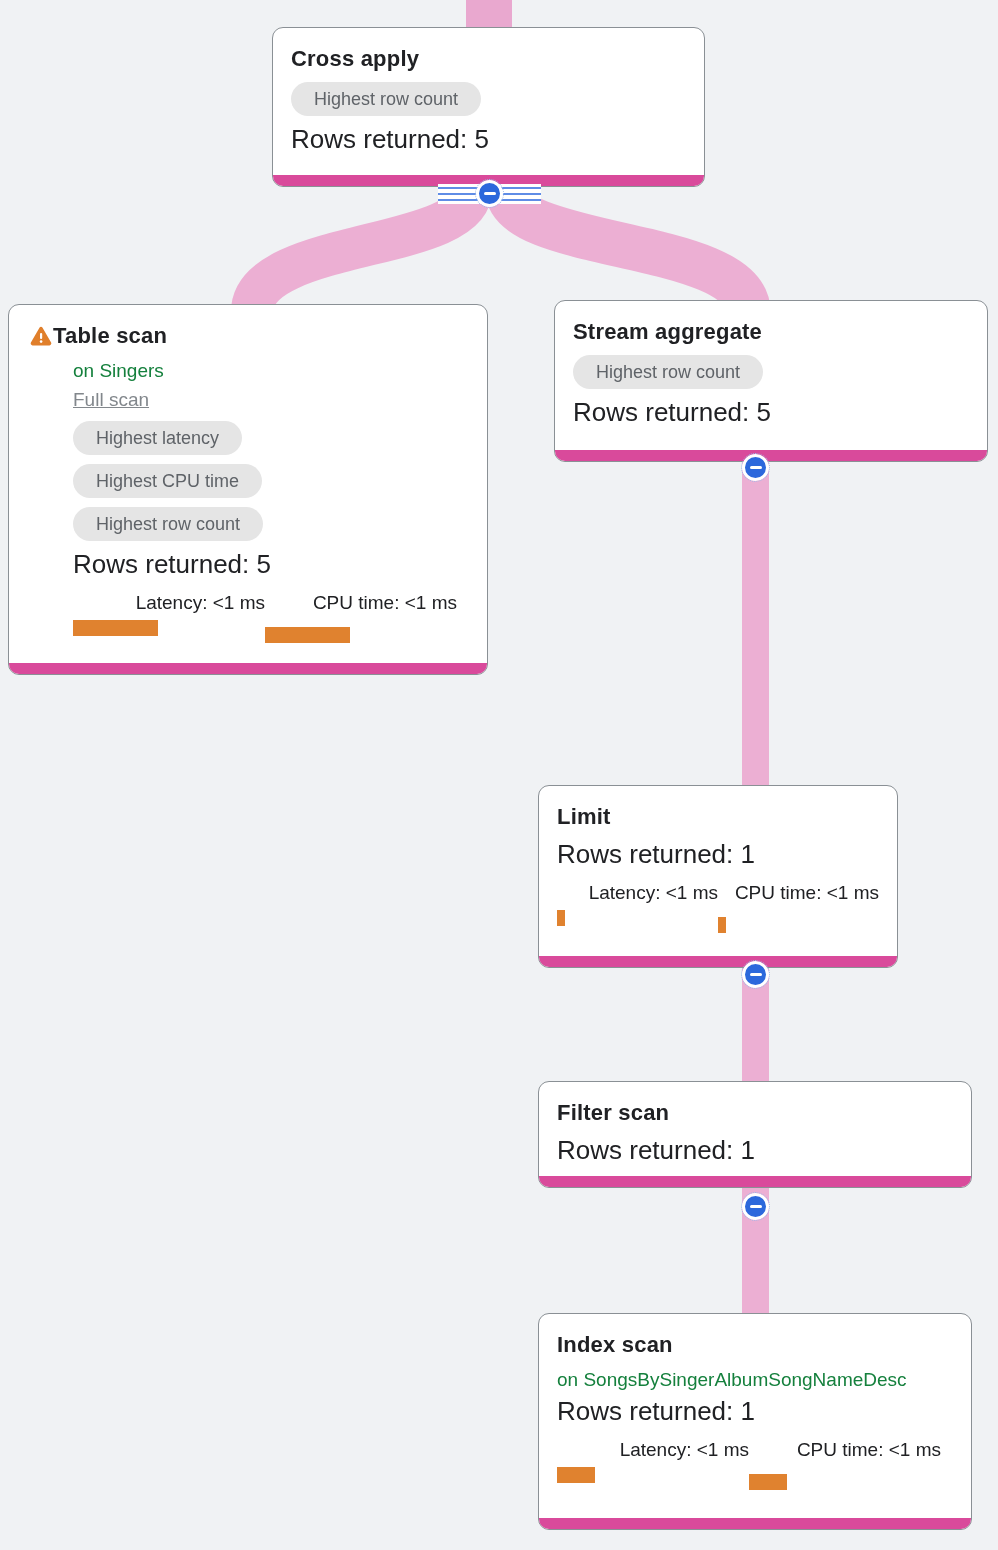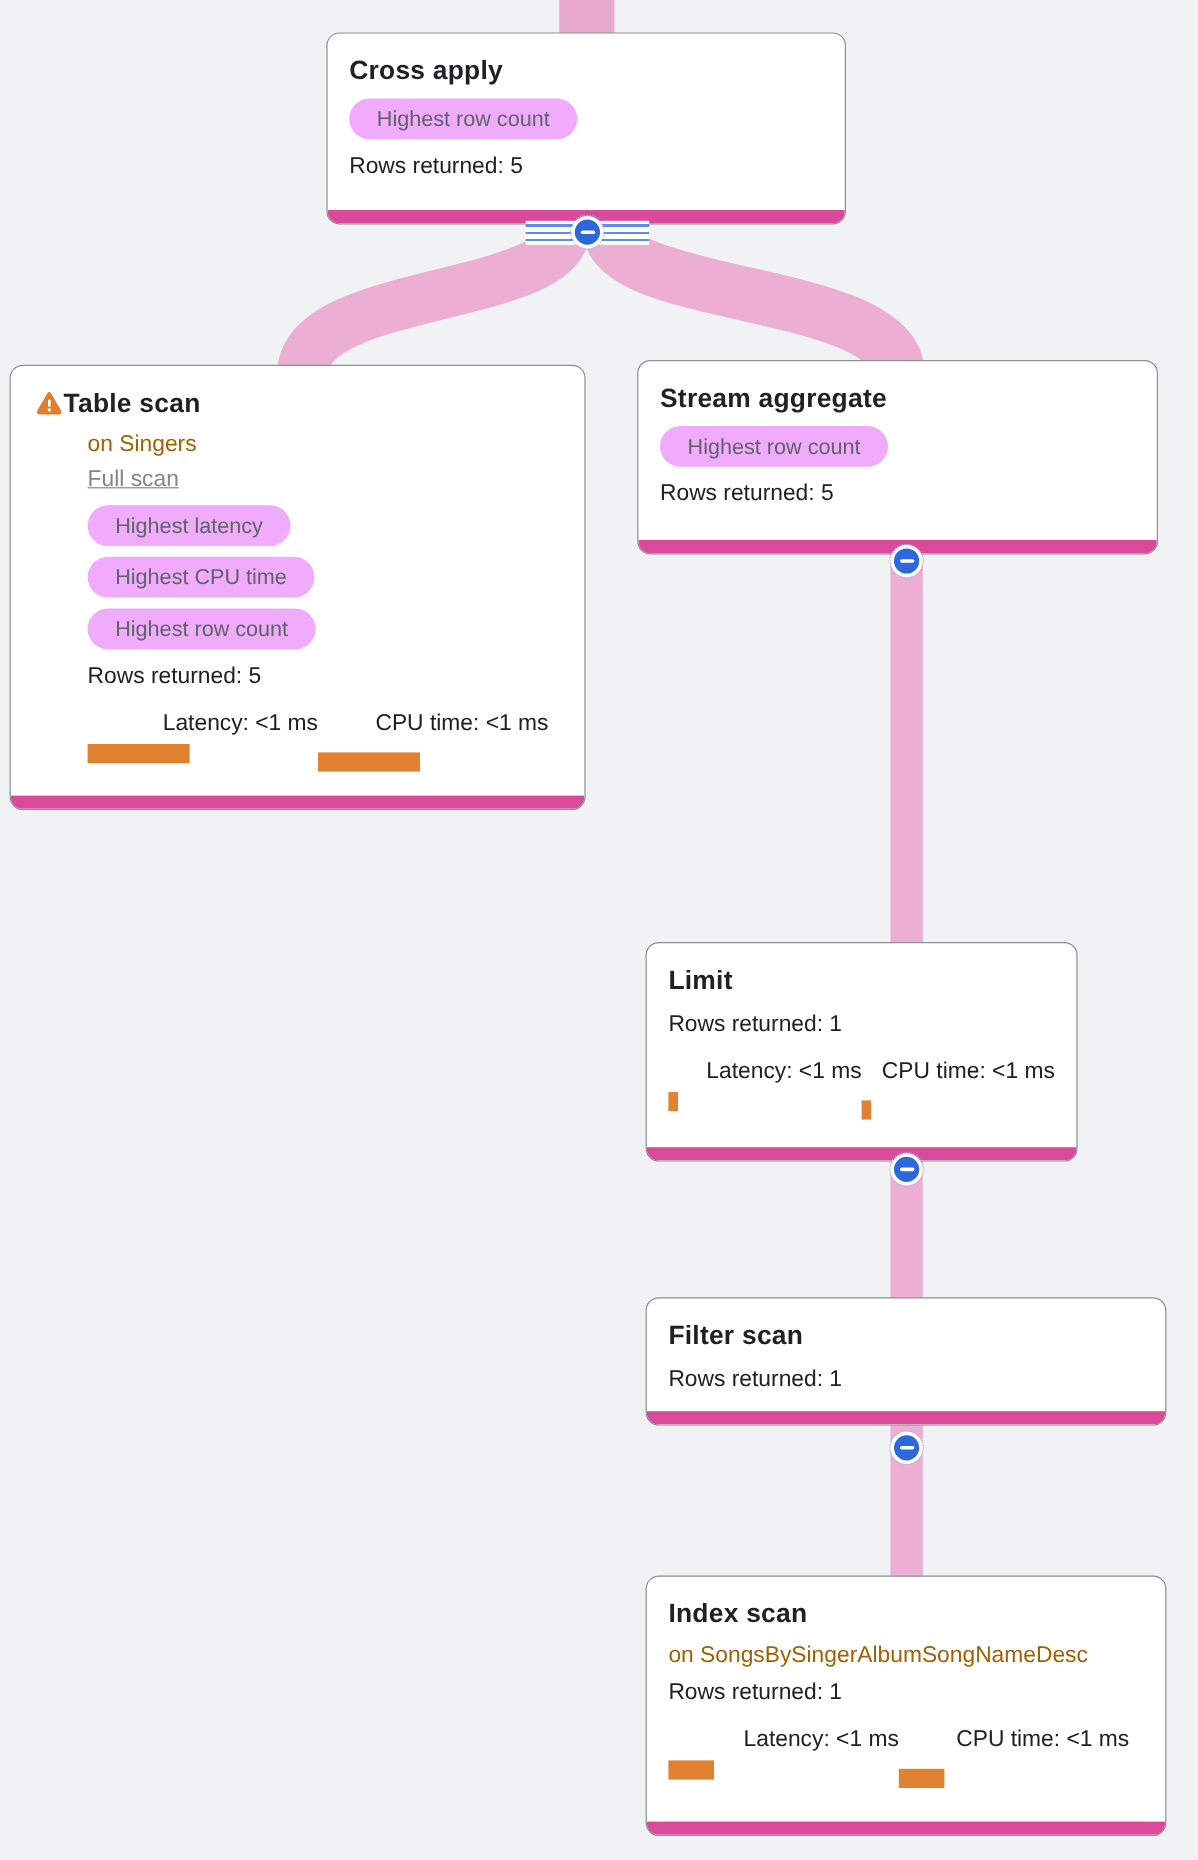--- a/index.html
+++ b/index.html
@@ -5,25 +5,25 @@
 <style>
   html,body{margin:0;padding:0;background:#f0f2f4;font-family:"Liberation Sans",sans-serif;}
   .canvas{position:relative;width:998px;height:1550px;overflow:hidden;background:#f0f2f4;}
   .links{position:absolute;left:0;top:0;z-index:0;}
 
   .card{position:absolute;background:#fff;border:1.5px solid #8a9095;border-radius:11px;
         z-index:1;box-sizing:border-box;overflow:hidden;cursor:pointer;}
   .accent{position:absolute;left:0;right:0;bottom:0;height:11px;background:#d94a9b;}
 
   .title{font-size:22px;font-weight:600;color:#202124;letter-spacing:.2px;line-height:28px;}
-  .sub{font-size:19px;color:#a16207;margin-top:9px;line-height:24px;}
+  .sub{font-size:19px;color:#15803d;margin-top:9px;line-height:24px;}
   .note{font-size:19px;color:#82878c;margin-top:5px;line-height:24px;text-decoration:underline;}
-  .rows{font-size:19px;color:#202124;margin-top:11px;line-height:24px;}
+  .rows{font-size:26px;color:#202124;margin-top:11px;line-height:24px;}
 
-  .pill{display:table;background:#f0abfc;color:#5f6368;font-size:18px;font-weight:500;
+  .pill{display:table;background:#e5e5e5;color:#5f6368;font-size:18px;font-weight:500;
         line-height:34px;padding:0 23px;border-radius:18px;margin-top:9px;white-space:nowrap;}
 
   .metrics{display:flex;margin-top:15px;}
   .metric{width:192px;text-align:right;}
   .metric-label{font-size:19px;color:#202124;line-height:24px;}
   .bar{height:16px;background:#e0822f;margin-top:5px;}
   .metric.cpu .bar{margin-top:12px;}
   .w85{width:85px}.w38{width:38px}.w8{width:8px}
 
   .pad{padding:17px 18px 0 18px;}
@@ -98,21 +98,21 @@
           <div class="metric cpu">
             <div class="metric-label">CPU time: &lt;1 ms</div>
             <div class="bar w85"></div>
           </div>
         </div>
       </div>
     </div>
     <div class="accent"></div>
   </div>
 
-  <div class="card" style="left:531px;top:300px;width:434px;height:162px;">
+  <div class="card" style="left:554px;top:300px;width:434px;height:162px;">
     <div class="pad">
       <div class="title">Stream aggregate</div>
       <div class="pill">Highest row count</div>
       <div class="rows">Rows returned: 5</div>
     </div>
     <div class="accent"></div>
   </div>
 
   <div class="collapse" style="left:742px;top:454px;">
     <div class="c-circle">

